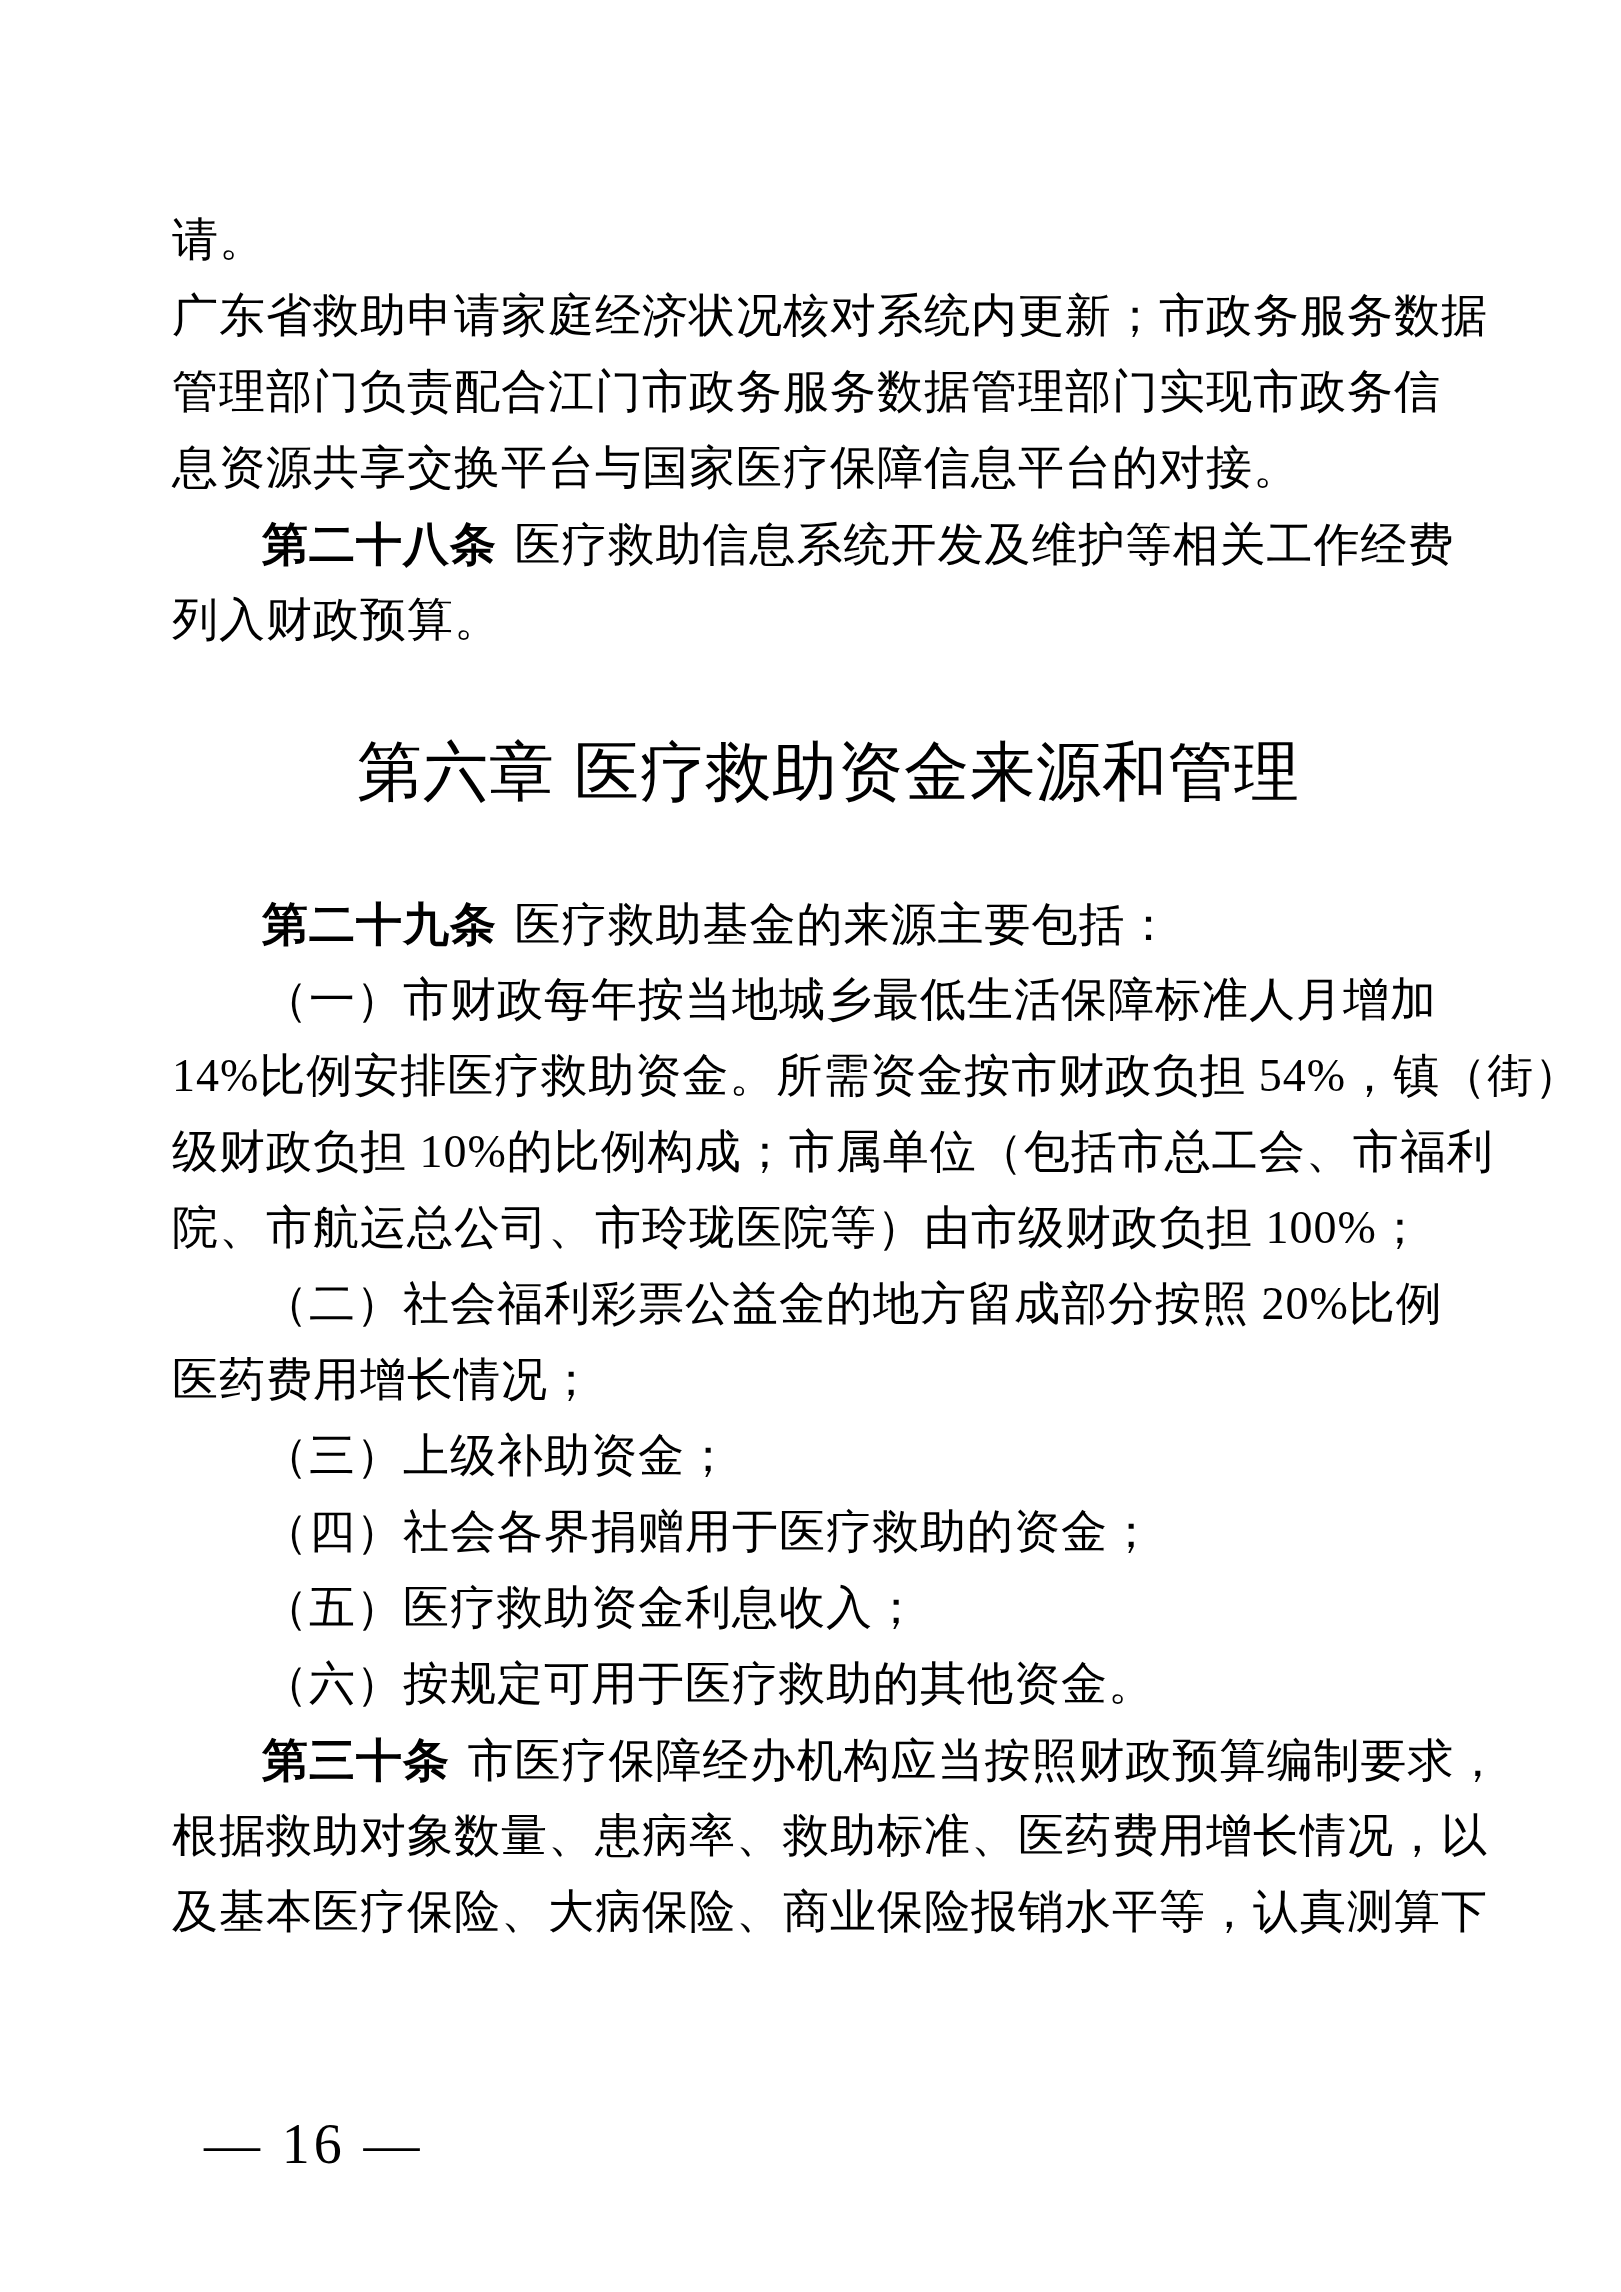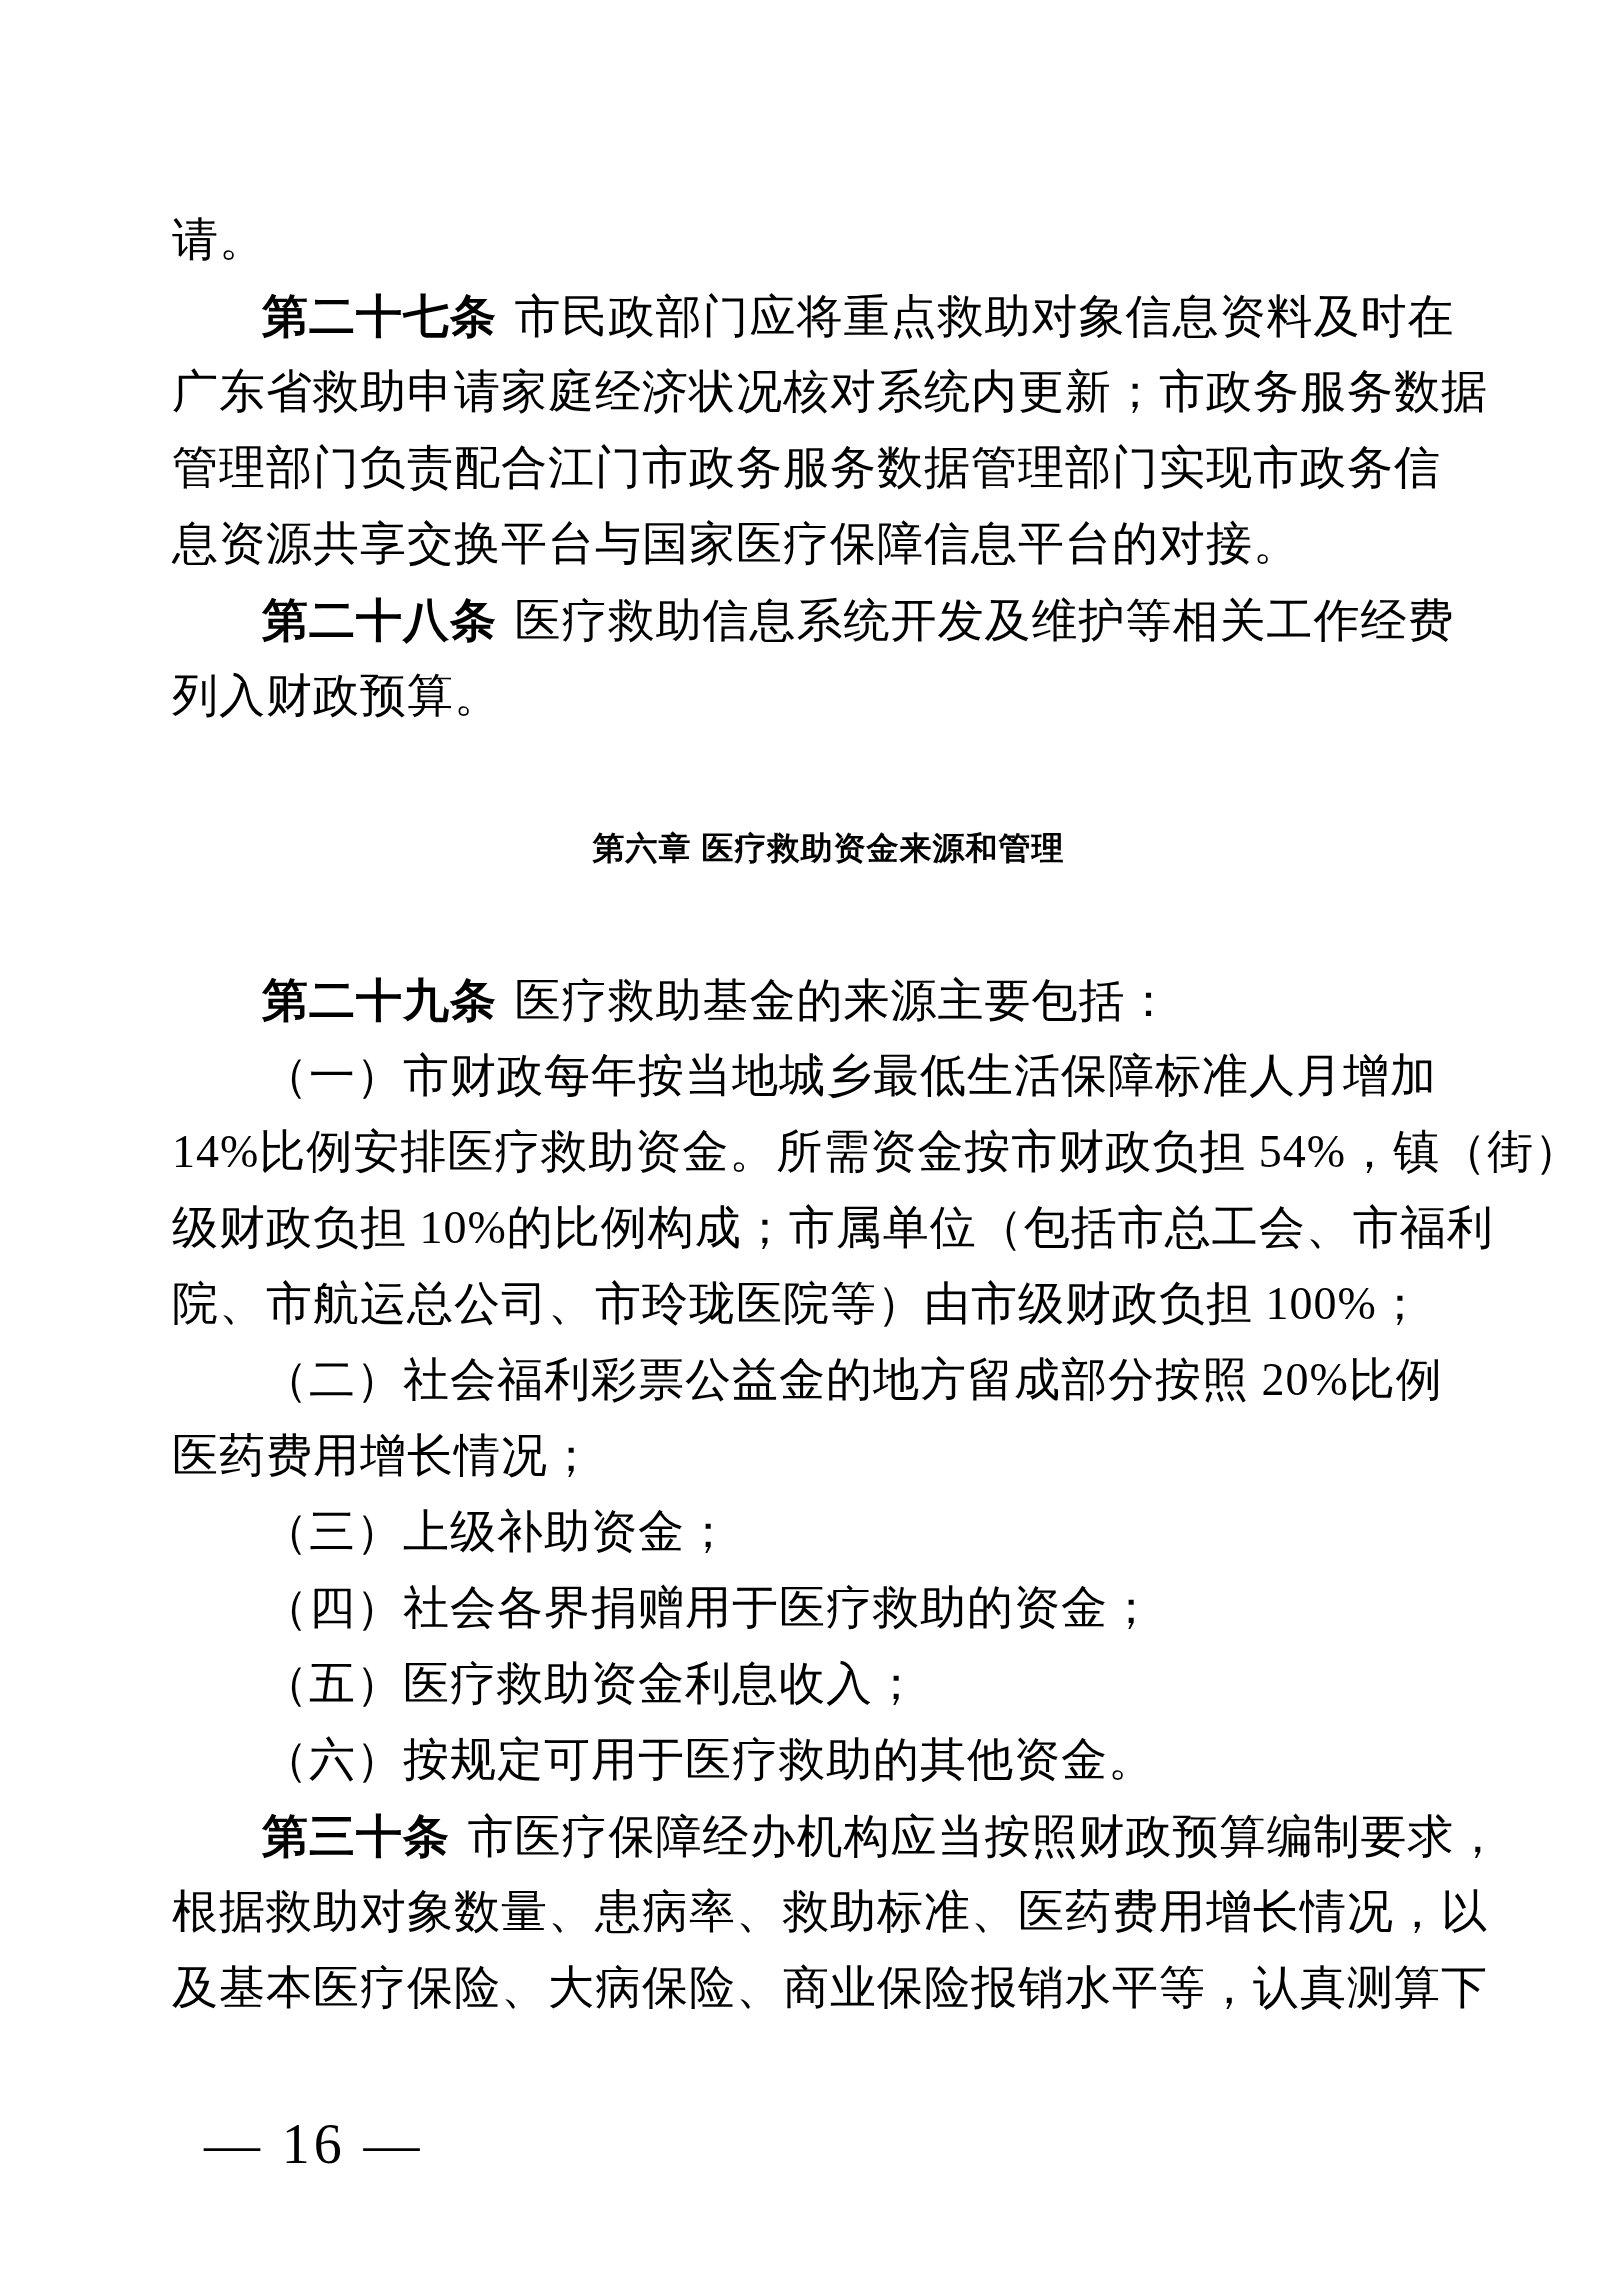--- a/index.html
+++ b/index.html
@@ -37,24 +37,24 @@
     font-weight: bold;
   }
   .bold:not(:empty) {
     margin-right: 17.6px;
   }
   .heading-line {
     height: 76px;
     line-height: 76px;
     margin: 76px 0;
     text-align: center;
-    font-size: 32px;
+    font-size: 65px;
     letter-spacing: 1px;
     font-family: "Liberation Sans", "DejaVu Sans", sans-serif;
-    font-weight: bold;
+    font-weight: normal;
     white-space: nowrap;
   }
   .footer {
     position: absolute;
     left: 204px;
     top: 2115px;
     height: 59px;
     line-height: 59px;
     font-size: 56px;
     letter-spacing: 3.9px;
@@ -64,23 +64,20 @@
 </head>
 <body>
 
 <div class="page">
   <div class="content">
 
     <div class="line">
       <span>请。</span>
     </div>
 
-    <div class="line indent">
-      <span class="bold">第二十七条</span><span>市民政部门应将重点救助对象信息资料及时在</span>
-    </div>
 
     <div class="line">
       <span>广东省救助申请家庭经济状况核对系统内更新；市政务服务数据</span>
     </div>
 
     <div class="line">
       <span>管理部门负责配合江门市政务服务数据管理部门实现市政务信</span>
     </div>
 
     <div class="line">

